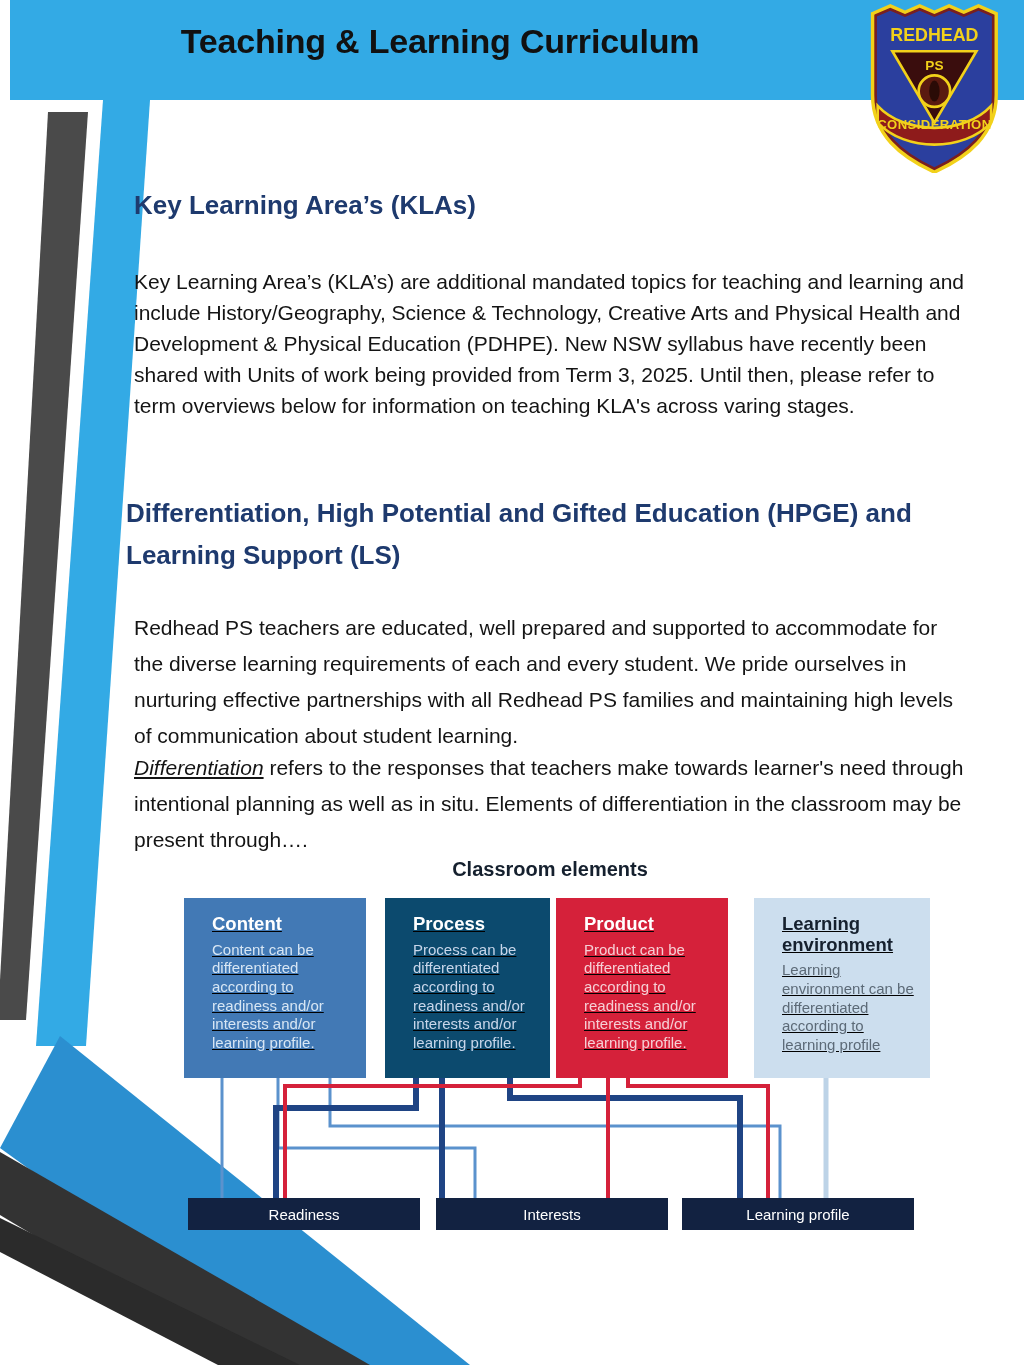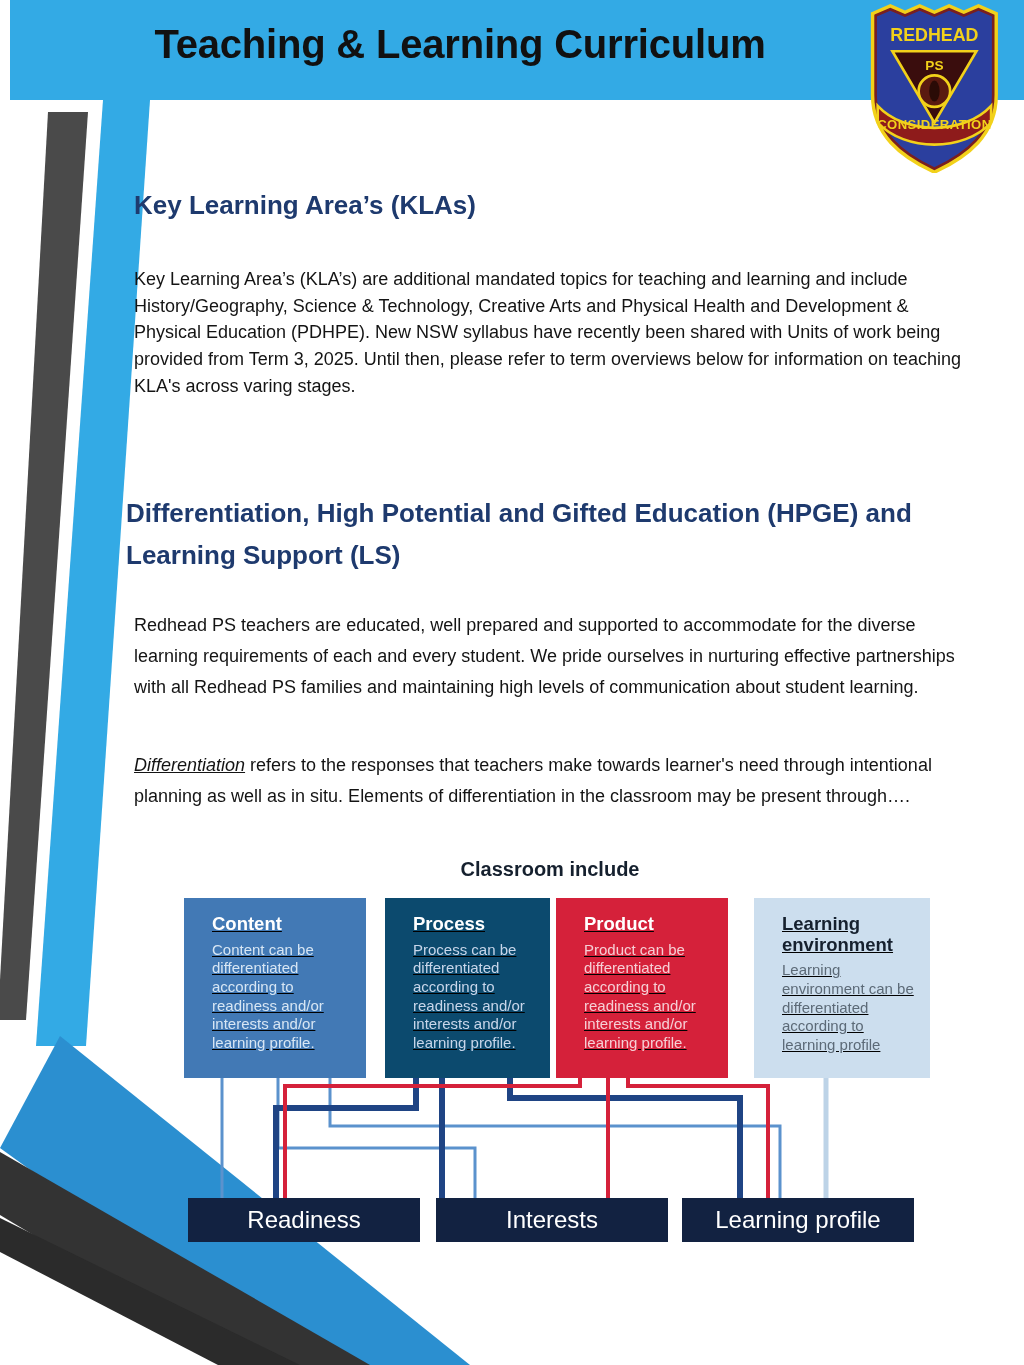--- a/index.html
+++ b/index.html
@@ -12,42 +12,41 @@
   .deco{position:absolute;left:0;top:0;width:1024px;height:1365px;pointer-events:none;}
 
   
   .header-bar{
     position:absolute;left:10px;top:0;width:1014px;height:100px;
     background:#33aae5;
   }
   .header-title{
     position:absolute;left:10px;top:22px;width:860px;
     text-align:center;
-    font-size:40px;font-weight:bold;color:#111111;
+    font-size:34px;font-weight:bold;color:#111111;
     letter-spacing:-0.2px;
     white-space:nowrap;
-    padding-left:20px;
   }
 
   
   .crest{position:absolute;left:855px;top:3px;width:160px;height:170px;}
 
   
   .content{position:absolute;left:0;top:0;width:1024px;height:1365px;}
 
   h2.section-title{
     position:absolute;margin:0;padding:0;
     color:#1e3a6e;font-weight:bold;
   }
   #t1{left:134px;top:190px;font-size:26px;}
   #t2{left:126px;top:492px;font-size:26px;width:860px;line-height:1.62;}
 
   p.body-text{
     position:absolute;margin:0;padding:0;
-    color:#141414;font-size:18px;line-height:1.48;
+    color:#141414;font-size:21px;line-height:1.48;
   }
   #p1{left:134px;top:266px;width:845px;}
   #p2{left:134px;top:610px;width:830px;line-height:1.72;}
   #p3{left:134px;top:750px;width:835px;line-height:1.72;}
   .em-underline{font-style:italic;text-decoration:underline;}
 
   
   .diagram{position:absolute;left:180px;top:858px;width:740px;height:400px;}
   .diagram-title{
     position:absolute;left:0;top:0;width:740px;text-align:center;
@@ -67,23 +66,23 @@
 
   #box-product{left:376px;width:172px;height:180px;background:#d5213a;}
   #box-product .el-head{color:#ffffff;}
   #box-product .el-desc{color:#f6cfd5;}
 
   #box-learning{left:558px;width:176px;height:180px;background:#ccdeee;margin-left:16px;}
   #box-learning .el-head{color:#15202e;}
   #box-learning .el-desc{color:#5c6a77;}
 
   .bottom-box{
-    position:absolute;top:340px;height:44px;background:#122241;
+    position:absolute;top:340px;height:32px;background:#122241;
     display:flex;align-items:center;justify-content:center;
-    color:#ffffff;font-size:24px;box-sizing:border-box;
+    color:#ffffff;font-size:15px;box-sizing:border-box;
   }
   #bb-readiness{left:8px;width:232px;}
   #bb-interests{left:256px;width:232px;}
   #bb-profile{left:502px;width:232px;}
 
   .wires{position:absolute;left:0;top:0;width:740px;height:400px;}
 </style>
 </head>
 <body>
 
@@ -131,21 +130,21 @@
   <h2 id="t2" class="section-title">Differentiation, High Potential and Gifted Education (HPGE) and Learning Support (LS)</h2>
 
   <p id="p2" class="body-text">Redhead PS teachers are educated, well prepared and supported to accommodate for the diverse learning requirements of each and every student. We pride ourselves in nurturing effective partnerships with all Redhead PS families and maintaining high levels of communication about student learning.</p>
 
   <p id="p3" class="body-text">
     <span class="em-underline">Differentiation</span><span> refers to the responses that teachers make towards learner's need through intentional planning as well as in situ. Elements of differentiation in the classroom may be present through….</span>
   </p>
 
   <div class="diagram">
 
-    <div class="diagram-title">Classroom include</div>
+    <div class="diagram-title">Classroom elements</div>
 
     <svg class="wires" viewBox="0 0 740 400" xmlns="http://www.w3.org/2000/svg" fill="none">
 
       <polyline points="42,220 42,340" stroke="#5b92cd" stroke-width="3"></polyline>
       <polyline points="98,220 98,290 295,290 295,340" stroke="#5b92cd" stroke-width="3"></polyline>
       <polyline points="150,220 150,268 600,268 600,340" stroke="#5b92cd" stroke-width="3"></polyline>
 
       <polyline points="236,220 236,250 96,250 96,340" stroke="#1f4484" stroke-width="6"></polyline>
       <polyline points="262,220 262,340" stroke="#1f4484" stroke-width="6"></polyline>
       <polyline points="330,220 330,240 560,240 560,340" stroke="#1f4484" stroke-width="6"></polyline>

